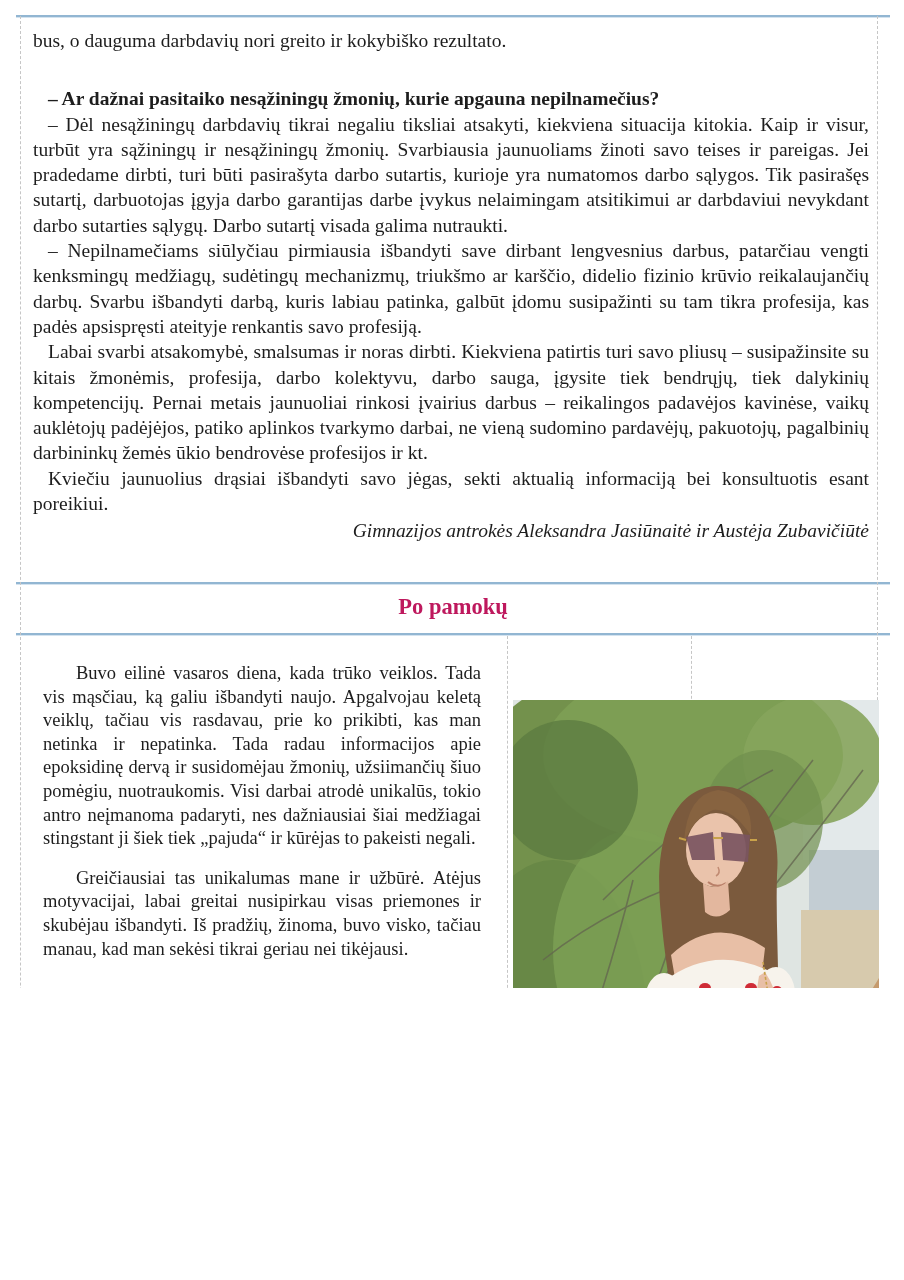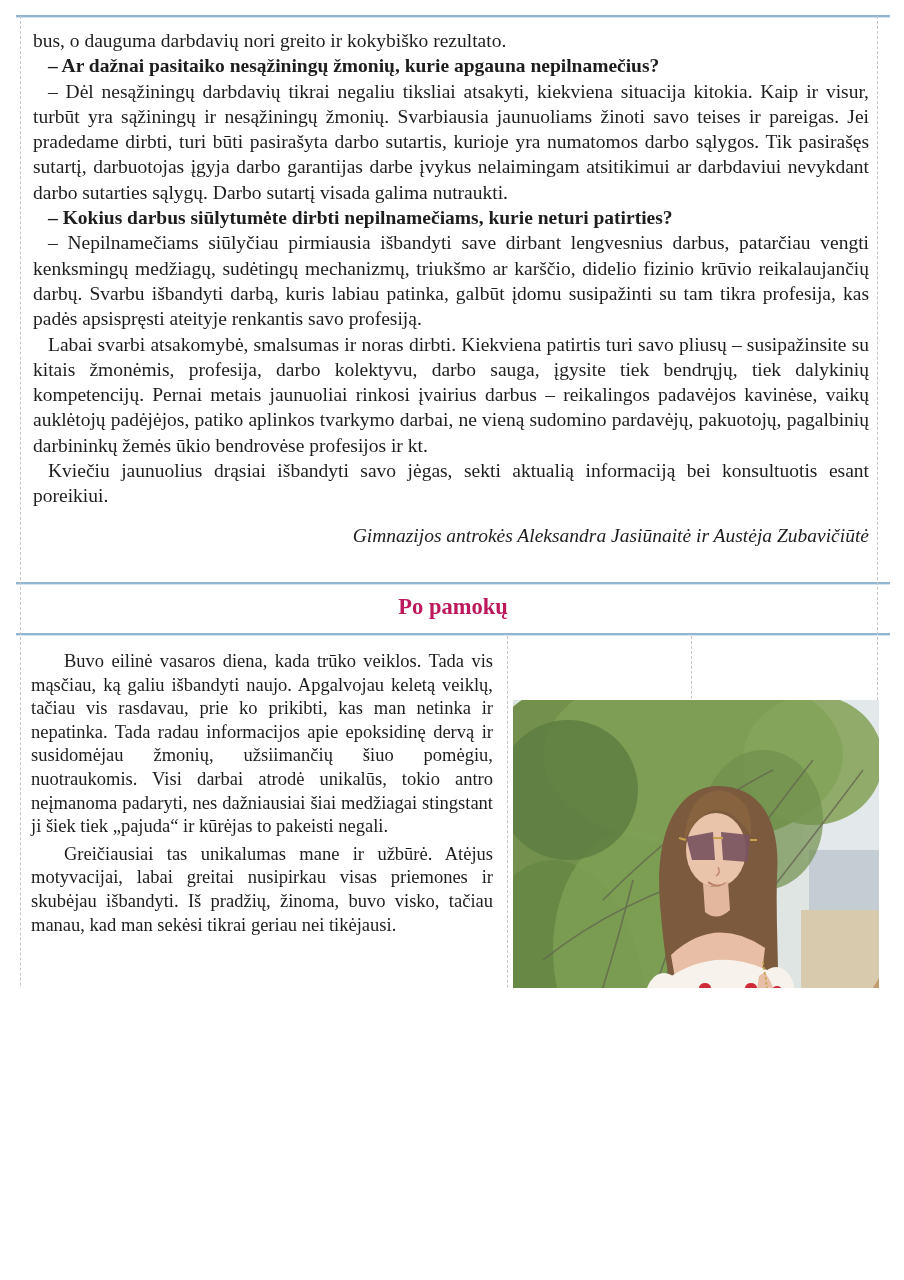--- a/index.html
+++ b/index.html
@@ -28,23 +28,23 @@
     border-left:1px dashed #c6c6c6;
   }
   
   .interview{
     position:absolute;left:33px;top:28px;width:836px;height:556px;
     overflow:hidden;
     font-size:19.5px;line-height:25.3px;text-align:justify;
   }
   .interview p{margin:0;text-indent:15px;}
   .interview p.cont{text-indent:0;}
-  .interview p.q{font-weight:bold;}
+  .interview p.q{font-weight:bold;margin-top:33px;}
   .signature{
-    text-align:right;font-style:italic;margin-top:14px;
+    text-align:right;font-style:italic;margin-top:2px;
   }
   
   .section-title{
     position:absolute;left:16px;top:594px;width:874px;
     text-align:center;font-weight:bold;font-size:22.5px;
     color:#be185d;
   }
   
   .article-col{
     position:absolute;left:27px;top:646px;width:470px;height:592px;
@@ -53,21 +53,21 @@
   .article-title{
     margin:0 0 7px 0;font-size:22px;line-height:30px;font-weight:bold;
     color:#4e86c6;text-indent:35px;
   }
   .lead{
     margin:0 0 7px 0;font-weight:bold;font-size:19px;line-height:25px;
     text-indent:35px;
   }
   .name-italic{font-style:italic;}
   .body-p{
-    margin:4px;font-size:18.5px;line-height:23.6px;text-indent:33px;
+    margin:16px;font-size:18.5px;line-height:23.6px;text-indent:33px;
   }
   
   .photo{
     position:absolute;left:513px;top:700px;width:366px;height:490px;
     z-index:5;overflow:hidden;
   }
   .photo svg{display:block;}
   
   .footer-num{
     position:absolute;top:1244.5px;left:0;width:904px;
@@ -89,21 +89,20 @@
 
   <div class="vguide" style="left:20px;top:16px;height:1230px"></div>
   <div class="vguide" style="left:877px;top:16px;height:1230px"></div>
   <div class="vguide" style="left:507px;top:636px;height:601px"></div>
   <div class="vguide" style="left:691px;top:636px;height:601px"></div>
 
   <div class="interview">
     <p class="cont">bus, o dauguma darbdavių nori greito ir kokybiško rezultato.</p>
     <p class="q">– Ar dažnai pasitaiko nesąžiningų žmonių, kurie apgauna nepilnamečius?</p>
     <p>– Dėl nesąžiningų darbdavių tikrai negaliu tiksliai atsakyti, kiekviena situacija kitokia. Kaip ir visur, turbūt yra sąžiningų ir nesąžiningų žmonių. Svarbiausia jaunuoliams žinoti savo teises ir pareigas. Jei pradedame dirbti, turi būti pasirašyta darbo sutartis, kurioje yra numatomos darbo sąlygos. Tik pasirašęs sutartį, darbuotojas įgyja darbo garantijas darbe įvykus nelaimingam atsitikimui ar darbdaviui nevykdant darbo sutarties sąlygų. Darbo sutartį visada galima nutraukti.</p>
-    <p class="q">– Kokius darbus siūlytumėte dirbti nepilnamečiams, kurie neturi patirties?</p>
     <p>– Nepilnamečiams siūlyčiau pirmiausia išbandyti save dirbant lengvesnius darbus, patarčiau vengti kenksmingų medžiagų, sudėtingų mechanizmų, triukšmo ar karščio, didelio fizinio krūvio reikalaujančių darbų. Svarbu išbandyti darbą, kuris labiau patinka, galbūt įdomu susipažinti su tam tikra profesija, kas padės apsispręsti ateityje renkantis savo profesiją.</p>
     <p>Labai svarbi atsakomybė, smalsumas ir noras dirbti. Kiekviena patirtis turi savo pliusų – susipažinsite su kitais žmonėmis, profesija, darbo kolektyvu, darbo sauga, įgysite tiek bendrųjų, tiek dalykinių kompetencijų. Pernai metais jaunuoliai rinkosi įvairius darbus – reikalingos padavėjos kavinėse, vaikų auklėtojų padėjėjos, patiko aplinkos tvarkymo darbai, ne vieną sudomino pardavėjų, pakuotojų, pagalbinių darbininkų žemės ūkio bendrovėse profesijos ir kt.</p>
     <p>Kviečiu jaunuolius drąsiai išbandyti savo jėgas, sekti aktualią informaciją bei konsultuotis esant poreikiui.</p>
     <div class="signature">Gimnazijos antrokės Aleksandra Jasiūnaitė ir Austėja Zubavičiūtė</div>
   </div>
 
   <div class="section-title">Po pamokų</div>
 
   <div class="article-col">
     <p class="body-p">Buvo eilinė vasaros diena, kada trūko veiklos. Tada vis mąsčiau, ką galiu išbandyti naujo. Apgalvojau keletą veiklų, tačiau vis rasdavau, prie ko prikibti, kas man netinka ir nepatinka. Tada radau informacijos apie epoksidinę dervą ir susidomėjau žmonių, užsiimančių šiuo pomėgiu, nuotraukomis. Visi darbai atrodė unikalūs, tokio antro neįmanoma padaryti, nes dažniausiai šiai medžiagai stingstant ji šiek tiek „pajuda“ ir kūrėjas to pakeisti negali.</p>

